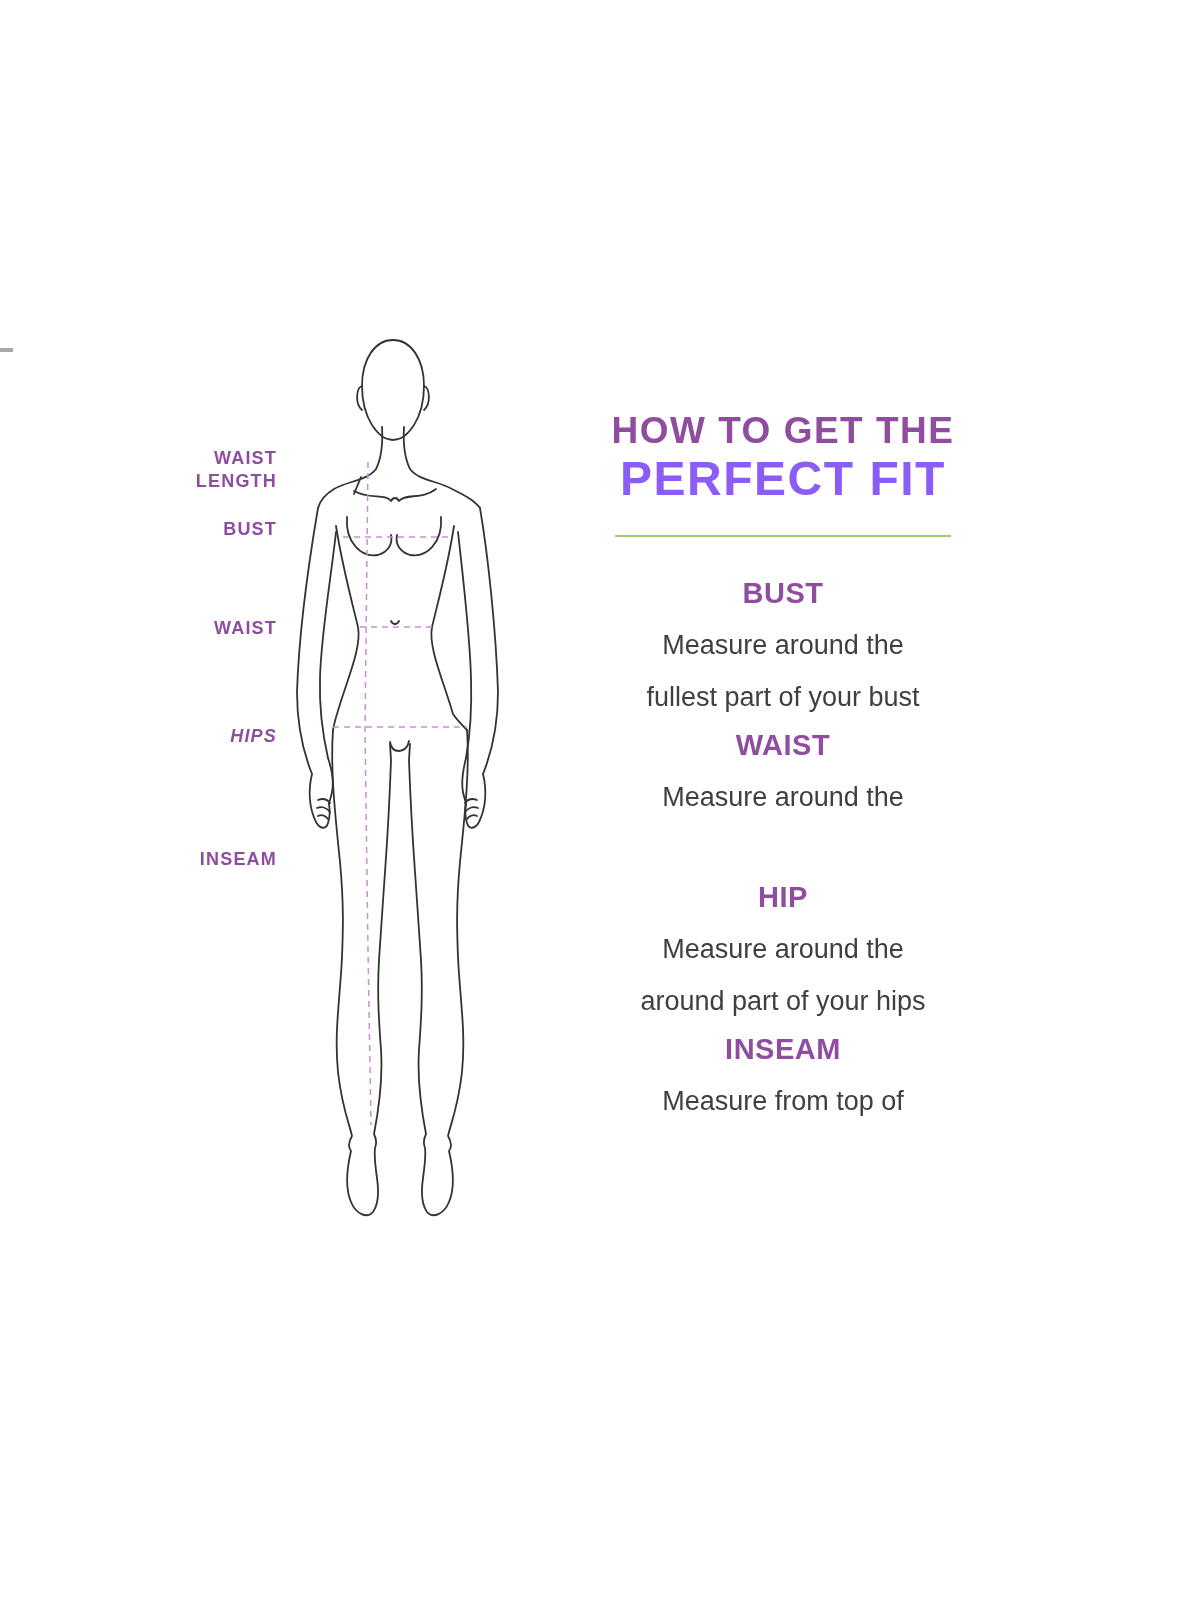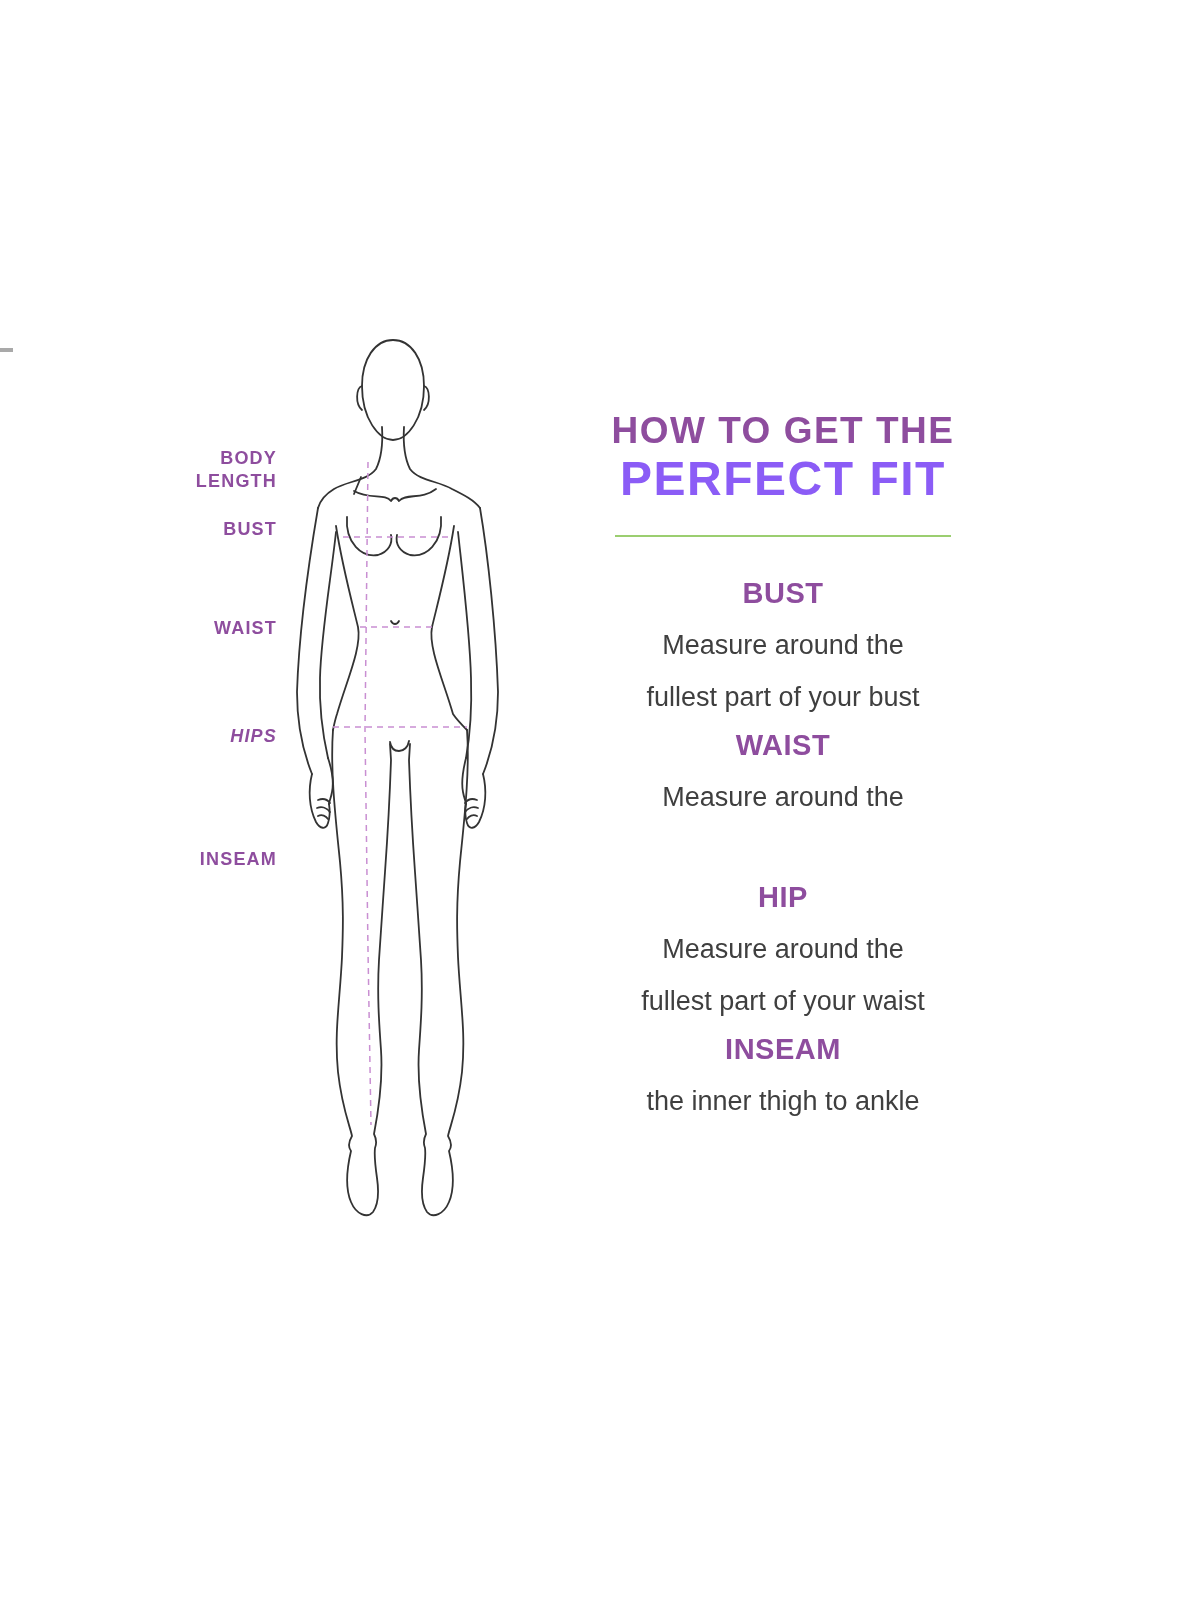--- a/index.html
+++ b/index.html
@@ -103,21 +103,21 @@
       <path class="outline" d="M100,412 C 101,418 104,421 109,421 C 114,421 118,417 119,411"></path>
     </g>
     <g>
       <path class="dash" d="M78,132 L75,400 L78,620 L81,795"></path>
       <path class="dash" d="M53,207 L163,207"></path>
       <path class="dash" d="M70,297 L145,297"></path>
       <path class="dash" d="M43,397 L177,397"></path>
     </g>
   </svg>
 
-  <div class="fig-label label-body-length">BODY LENGTH</div>
+  <div class="fig-label label-body-length">WAIST LENGTH</div>
   <div class="fig-label label-bust">BUST</div>
   <div class="fig-label label-waist">WAIST</div>
   <div class="fig-label label-hips">HIPS</div>
   <div class="fig-label label-inseam">INSEAM</div>
 
   <div class="right-col">
     <div class="title-line1">HOW TO GET THE</div>
     <div class="title-line2">PERFECT FIT</div>
     <div class="divider"></div>
 
@@ -128,22 +128,22 @@
     </div>
 
     <div class="section section-waist">
       <h2>WAIST</h2>
       <p>Measure around the</p>
     </div>
 
     <div class="section section-hip">
       <h2>HIP</h2>
       <p>Measure around the</p>
-      <p>fullest part of your waist</p>
+      <p>around part of your hips</p>
     </div>
 
     <div class="section section-inseam">
       <h2>INSEAM</h2>
-      <p>the inner thigh to ankle</p>
+      <p>Measure from top of</p>
     </div>
   </div>
 
 </div>
 
 </body></html>

